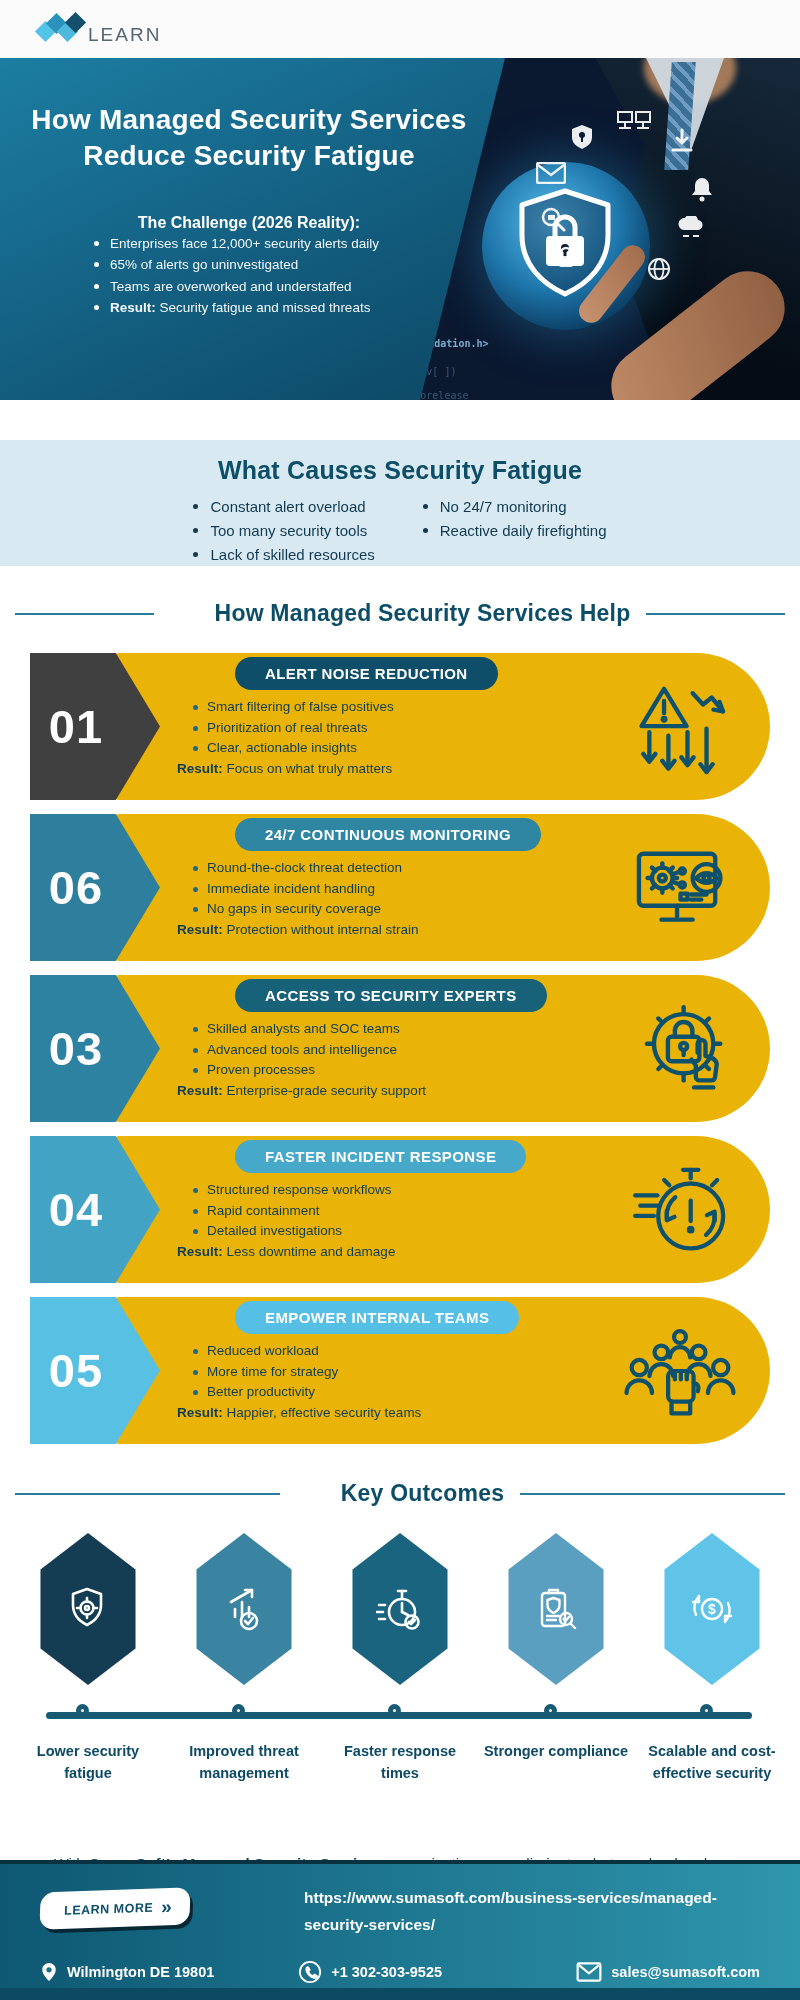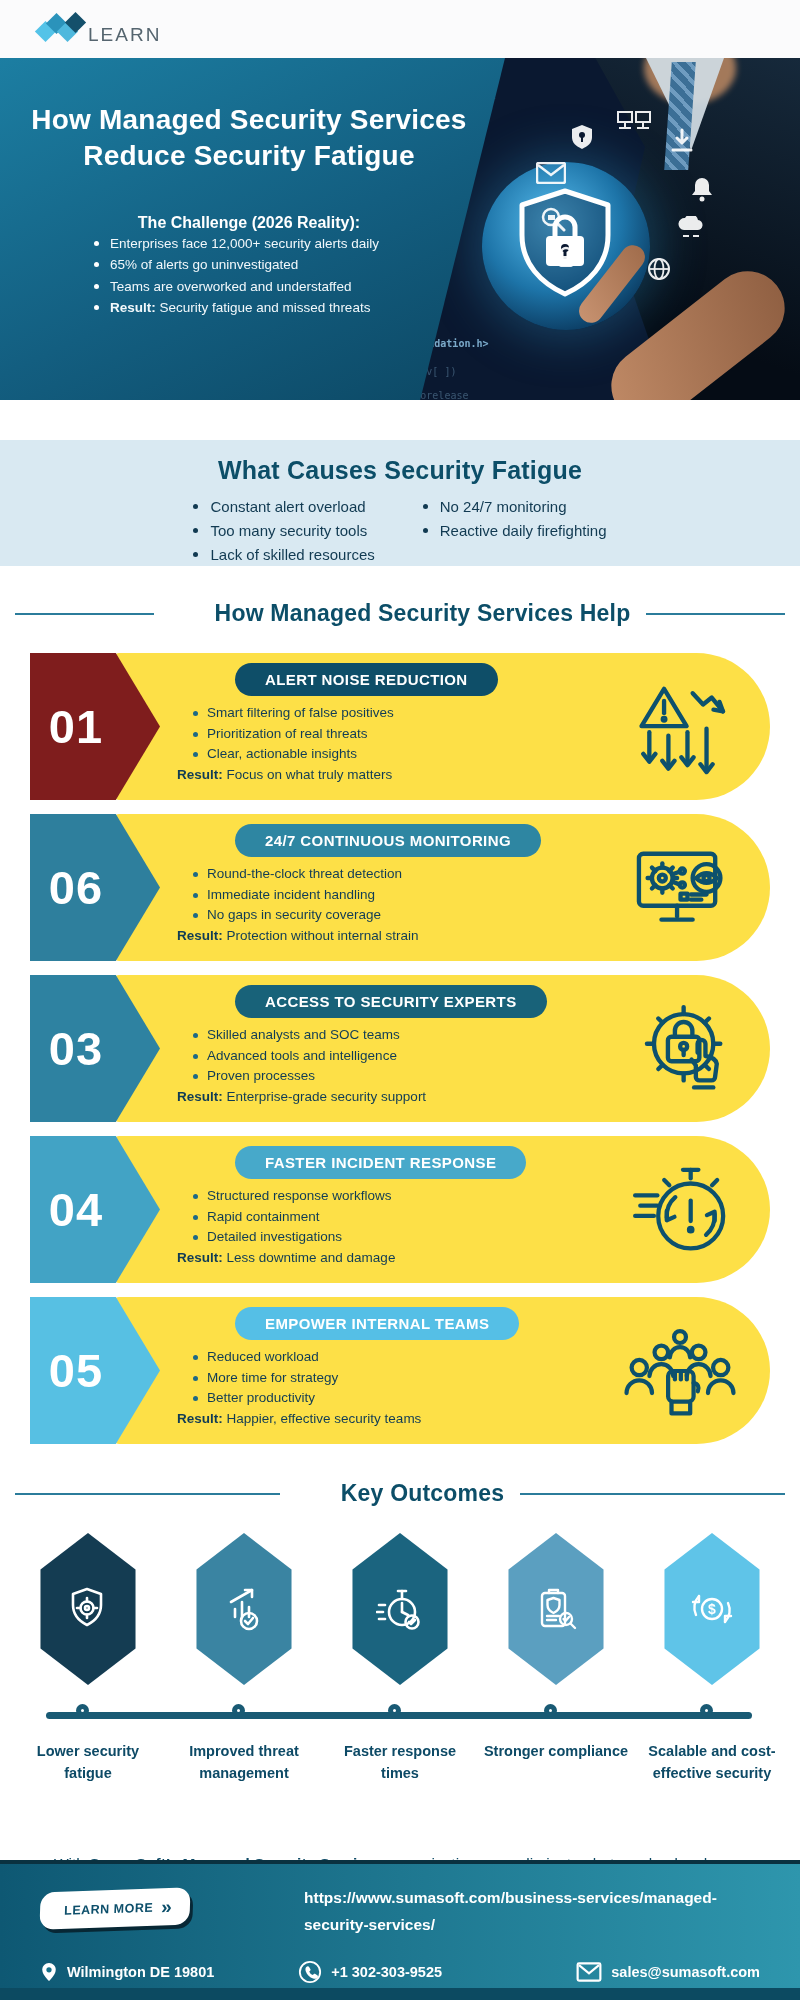--- a/index.html
+++ b/index.html
@@ -69,22 +69,22 @@
   .sh-help { margin-top:34px; margin-bottom:26px; }
   .sh-outcomes { margin-top:36px; margin-bottom:26px; }
 
   
   .help-rows { padding:0 30px; }
   .help-row { display:flex; height:147px; margin-bottom:14px; position:relative; }
   .num-badge { position:relative; z-index:2; width:130px; height:147px; flex:0 0 130px;
                clip-path:polygon(0 0,66% 0,100% 50%,66% 100%,0 100%);
                display:flex; align-items:center; justify-content:center; padding-right:38px; }
   .num-badge span { color:#ffffff; font-size:47px; font-weight:700; letter-spacing:1px; }
-  .help-card { flex:1; margin-left:-47px; background:#fde047; border-radius:6px 74px 74px 6px;
-               position:relative; padding:10px 0 0 64px; }
+  .help-card { flex:1; margin-left:-47px; background:#eab308; border-radius:6px 74px 74px 6px;
+               position:relative; padding:4px 0 0 64px; }
   .help-pill { margin-left:58px; min-width:236px; width:fit-content; padding:8px 30px; border-radius:22px;
                text-align:center; color:#ffffff; font-size:15px; font-weight:700; letter-spacing:.4px; }
   .help-list { list-style:none; margin-top:7px; }
   .help-list li { color:#113c55; font-size:13.5px; line-height:1.53; padding-left:30px; position:relative; }
   .help-list li::before { content:""; position:absolute; left:16px; top:8px; width:5px; height:5px; border-radius:50%; background:#1d6985; }
   .result-line { margin-top:2px; color:#113c55; font-size:13.5px; }
   .result-line b { font-weight:700; }
   .help-icon { position:absolute; right:34px; top:50%; transform:translateY(-50%); }
 
   
@@ -261,21 +261,21 @@
 
 <div class="section-heading sh-help">
   <div class="rule"></div>
   <div class="txt">How Managed Security Services Help</div>
   <div class="rule"></div>
 </div>
 
 <div class="help-rows">
 
   <div class="help-row">
-    <div class="num-badge" style="background: #7f1d1d;">
+    <div class="num-badge" style="background: #404040;">
         <span>01</span>
       </div>
     <div class="help-card">
       <div class="help-pill" style="background: rgb(14, 78, 104);">ALERT NOISE REDUCTION</div>
       <ul class="help-list">
         <li>Smart filtering of false positives</li>
         <li>Prioritization of real threats</li>
         <li>Clear, actionable insights</li>
       </ul>
       <div class="result-line"><b>Result:</b> <span>Focus on what truly matters</span></div>

